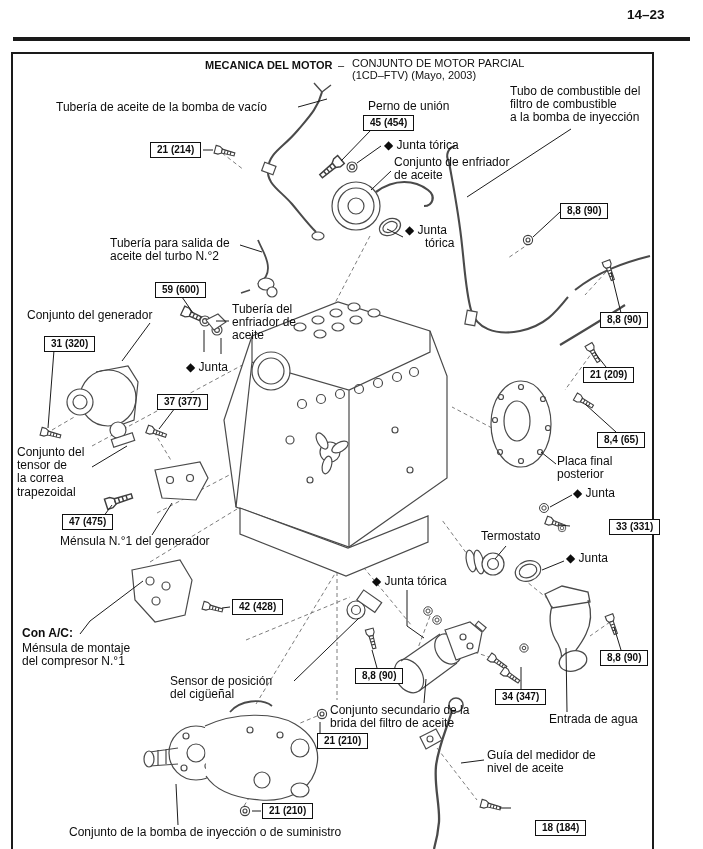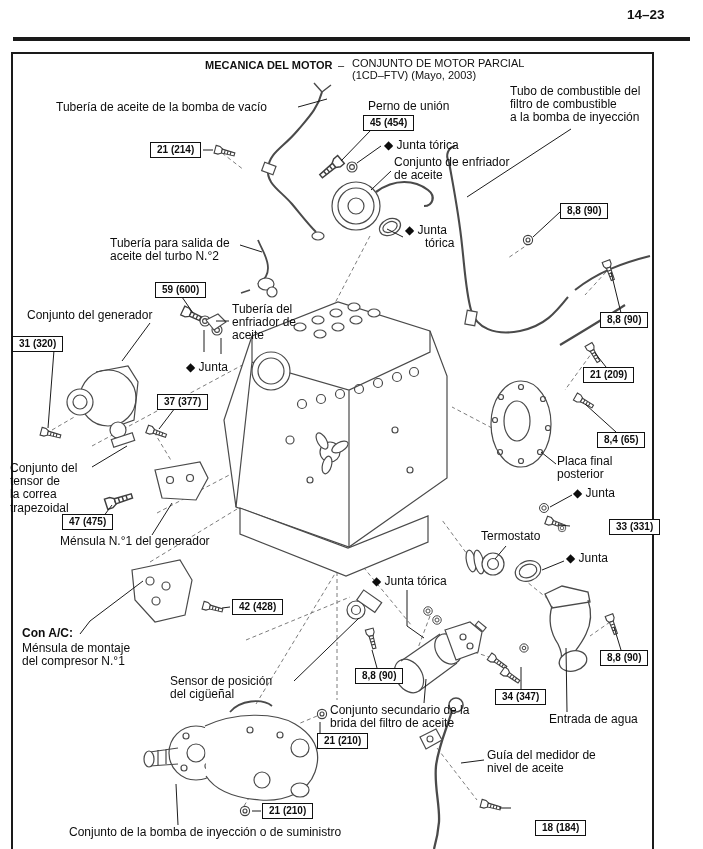--- a/index.html
+++ b/index.html
@@ -323,21 +323,21 @@
 a la bomba de inyección</div>
       <div class="lbl" style="left: 405px; top: 224px;">◆ Junta
       tórica</div>
       <div class="lbl" style="left: 110px; top: 237px;">Tubería para salida de
 aceite del turbo N.°2</div>
       <div class="lbl" style="left: 27px; top: 309px;">Conjunto del generador</div>
       <div class="lbl" style="left: 232px; top: 303px;">Tubería del
 enfriador de
 aceite</div>
       <div class="lbl" style="left: 186px; top: 361px;">◆ Junta</div>
-      <div class="lbl" style="left: 10px; top: 446px; margin-top: 16px;">Conjunto del
+      <div class="lbl" style="left: 17px; top: 446px;">Conjunto del
 tensor de
 la correa
 trapezoidal</div>
       <div class="lbl" style="left: 60px; top: 535px;">Ménsula N.°1 del generador</div>
       <div class="lbl" style="left: 557px; top: 455px;">Placa final
 posterior</div>
       <div class="lbl" style="left: 573px; top: 487px;">◆ Junta</div>
       <div class="lbl" style="left: 481px; top: 530px;">Termostato</div>
       <div class="lbl" style="left: 566px; top: 552px;">◆ Junta</div>
       <div class="lbl" style="left: 372px; top: 575px;">◆ Junta tórica</div>
@@ -349,21 +349,21 @@
       <div class="lbl" style="left: 330px; top: 704px;">Conjunto secundario de la
 brida del filtro de aceite</div>
       <div class="lbl" style="left: 549px; top: 713px;">Entrada de agua</div>
       <div class="lbl" style="left: 487px; top: 749px;">Guía del medidor de
 nivel de aceite</div>
       <div class="lbl" style="left: 69px; top: 826px;">Conjunto de la bomba de inyección o de suministro</div>
       <div class="tq" style="left: 150px; top: 142px;">21 (214)</div>
       <div class="tq" style="left: 363px; top: 115px;">45 (454)</div>
       <div class="tq" style="left: 560px; top: 203px;">8,8 (90)</div>
       <div class="tq" style="left: 155px; top: 282px;">59 (600)</div>
-      <div class="tq" style="left: 12px; top: 336px;">31 (320)</div>
+      <div class="tq" style="left: 44px; top: 336px;">31 (320)</div>
       <div class="tq" style="left: 157px; top: 394px;">37 (377)</div>
       <div class="tq" style="left: 62px; top: 514px;">47 (475)</div>
       <div class="tq" style="left: 600px; top: 312px;">8,8 (90)</div>
       <div class="tq" style="left: 583px; top: 367px;">21 (209)</div>
       <div class="tq" style="left: 597px; top: 432px;">8,4 (65)</div>
       <div class="tq" style="left: 572px; top: 519px; margin-left: 37px;">33 (331)</div>
       <div class="tq" style="left: 232px; top: 599px;">42 (428)</div>
       <div class="tq" style="left: 355px; top: 668px;">8,8 (90)</div>
       <div class="tq" style="left: 495px; top: 689px;">34 (347)</div>
       <div class="tq" style="left: 600px; top: 650px;">8,8 (90)</div>

